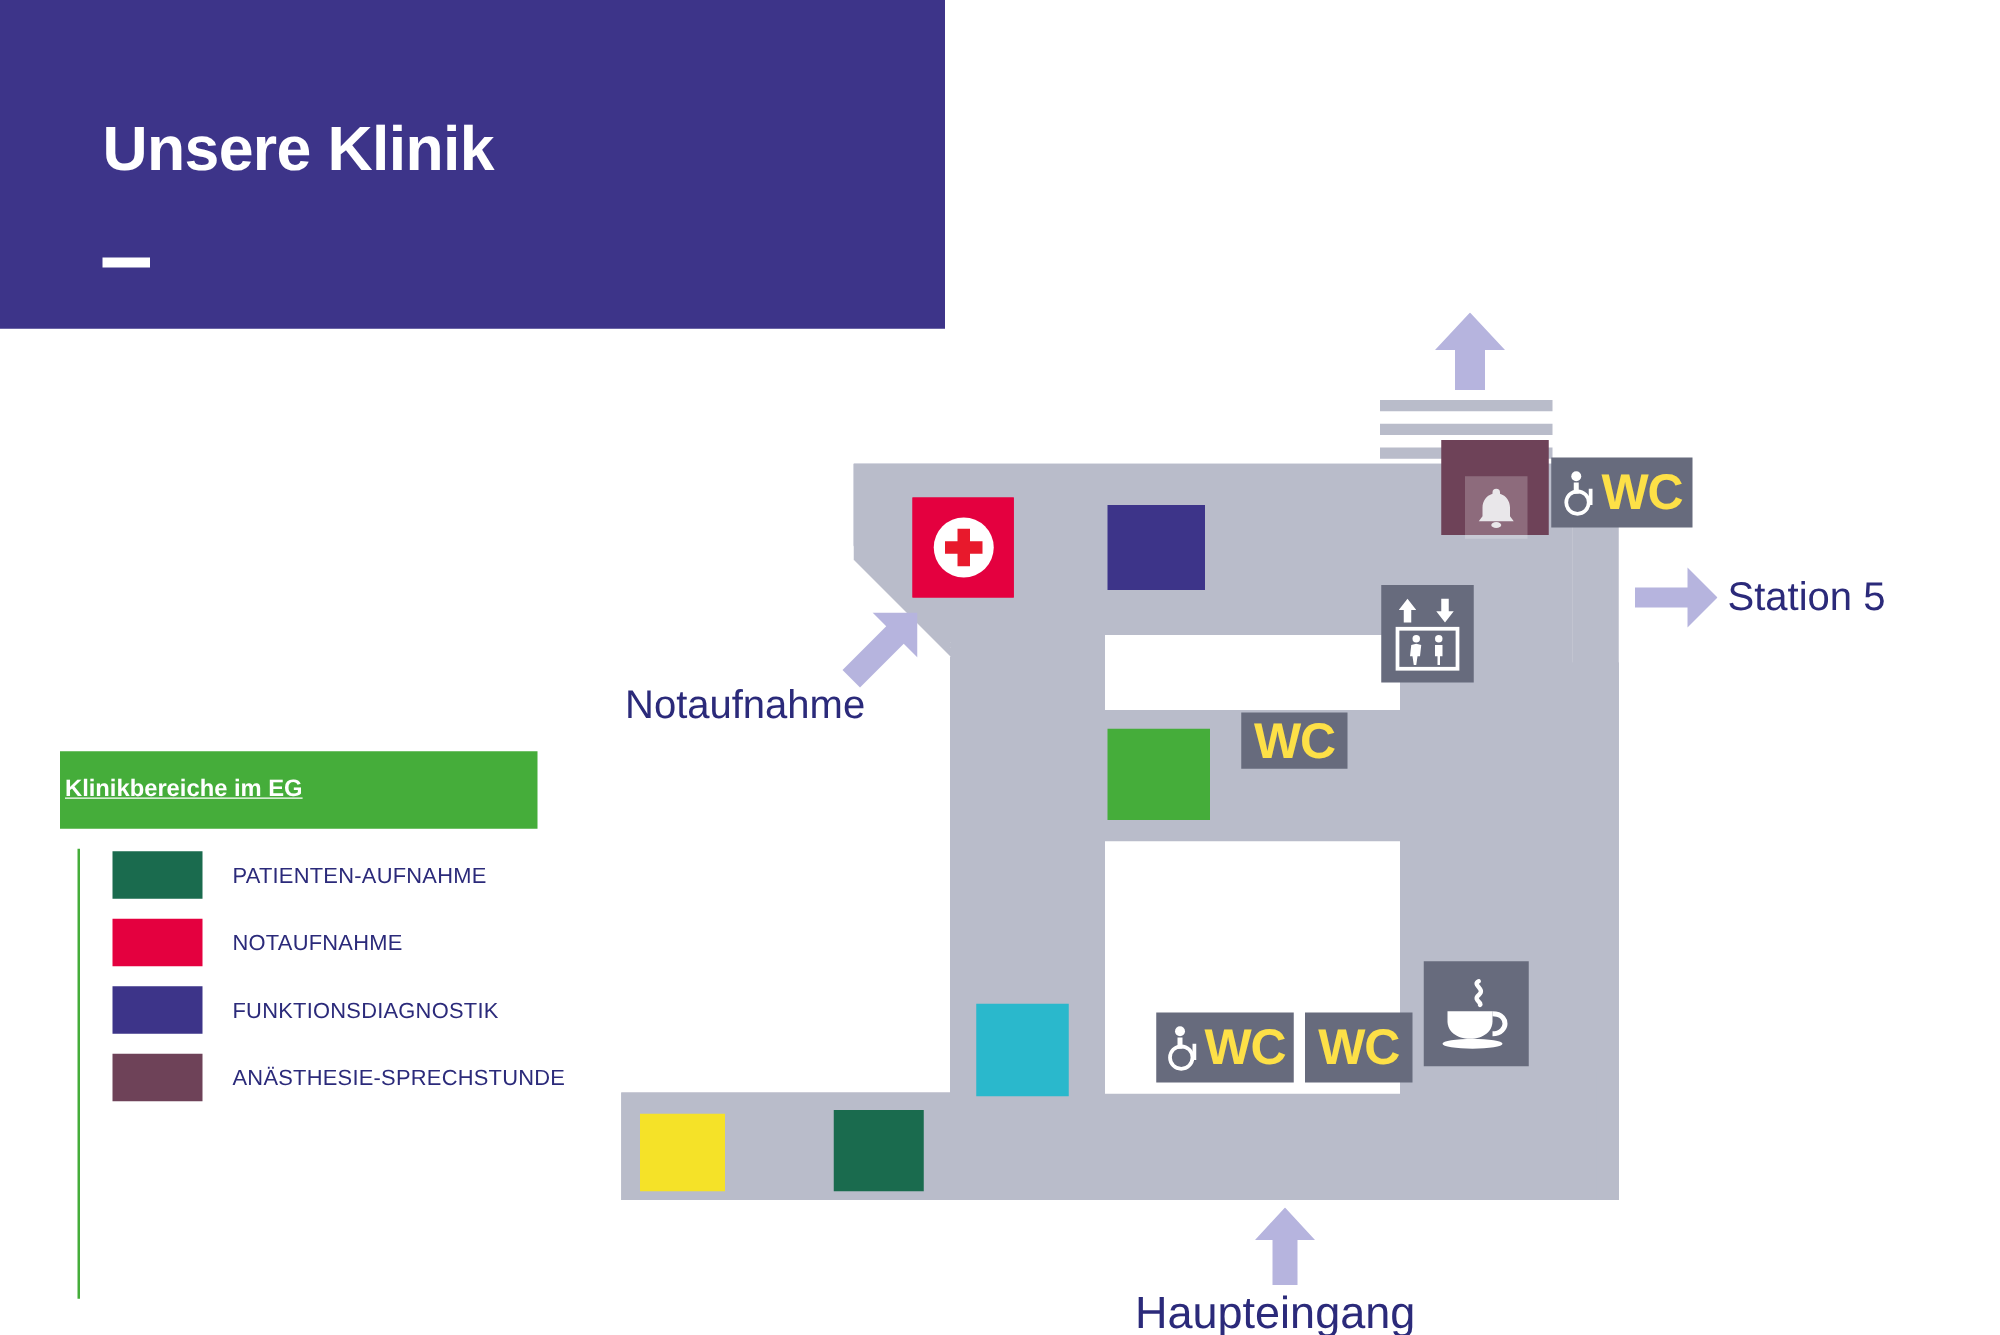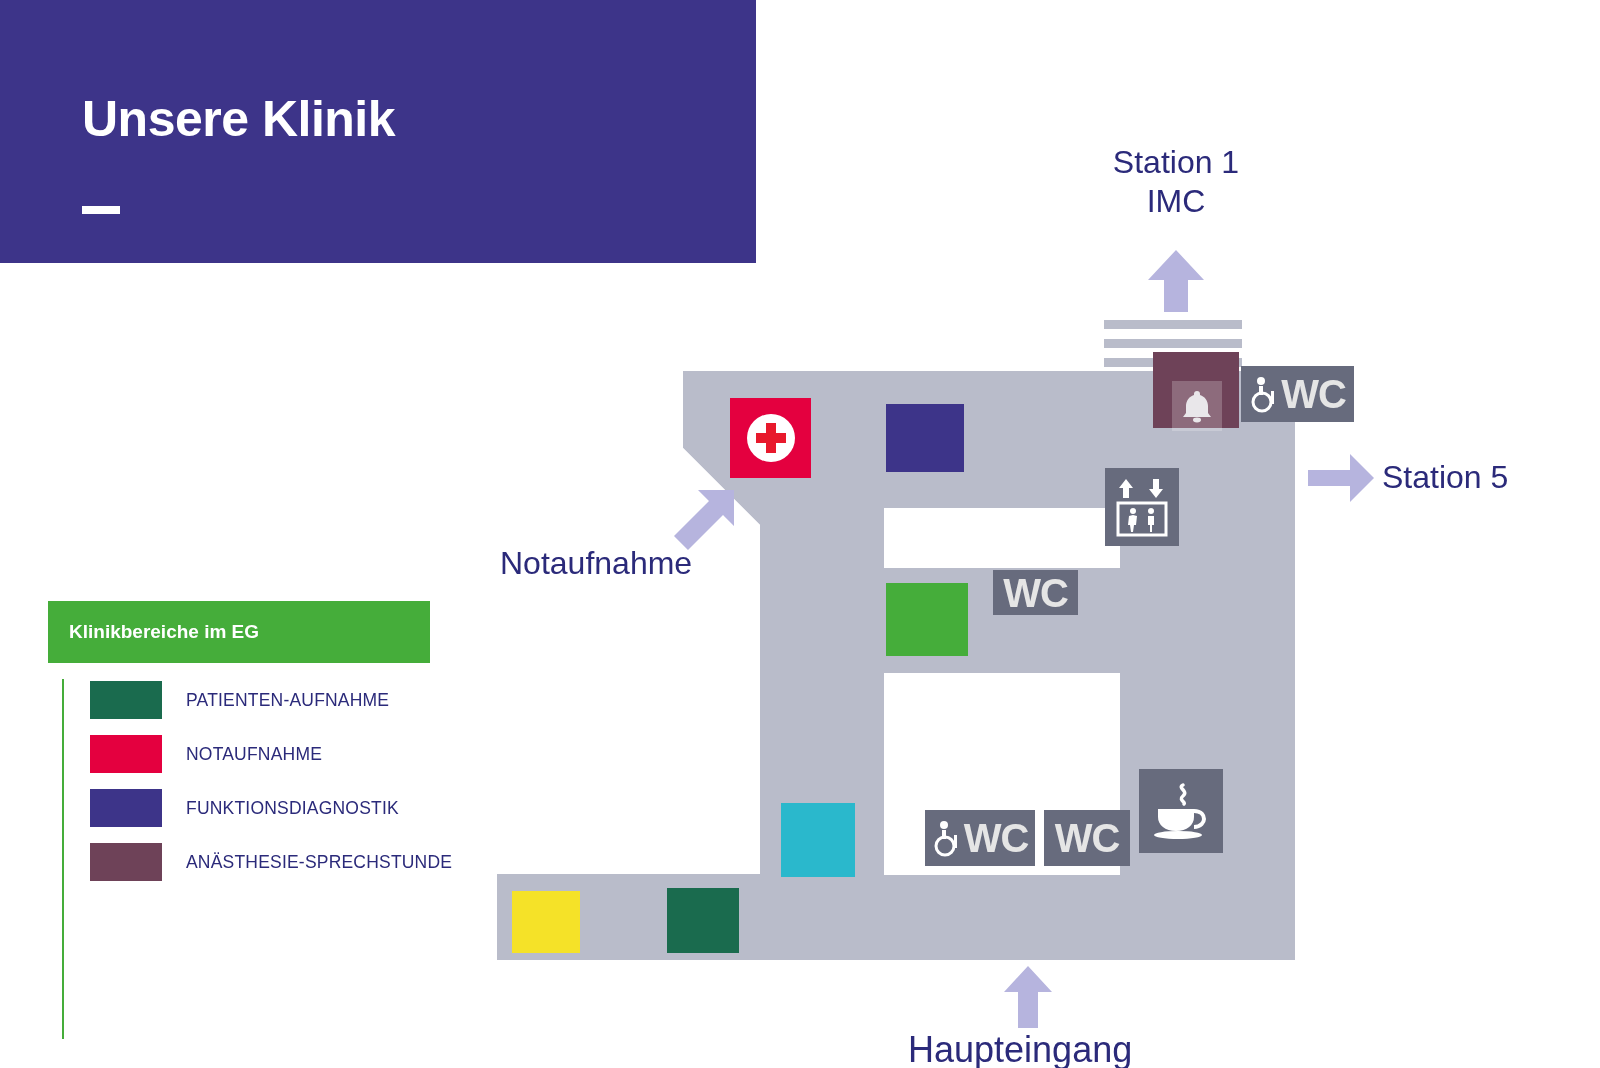--- a/index.html
+++ b/index.html
@@ -31,22 +31,22 @@
   .logo-mark { width: 36px; height: 46px; display:block; }
   .logo-word {
     font-size: 46px; font-weight: bold; color: #3faa49;
     letter-spacing: -1px; margin-left: 7px; line-height: 1;
   }
 
   
   .legend { position: absolute; left: 48px; top: 601px; width: 430px; }
   .legend-header {
     width: 382px; height: 62px; background: #45ad3a;
-    display: flex; align-items: center; padding-left: 21px;
-    color: #ffffff; font-size: 19px; font-weight: bold;
+    display: flex; align-items: center; padding-left: 4px;
+    color: #ffffff; font-size: 19px; font-weight: bold; text-decoration: underline;
   }
   .legend-body { position: relative; padding-top: 10px; }
   .legend-rule {
     position: absolute; left: 14px; top: 16px; width: 2px; height: 360px;
     background: #45ad3a;
   }
   .legend-item { display: flex; align-items: center; height: 54px; padding-left: 42px; }
   .swatch { width: 72px; height: 38px; flex: 0 0 auto; }
   .legend-label {
     margin-left: 24px; font-size: 17.5px; color: #2b2a7a;
@@ -55,21 +55,21 @@
 
   
   .map { position: absolute; left: 0; top: 0; width: 1600px; height: 1068px; }
   .bldg { position: absolute; background: #b9bcca; }
   .court { position: absolute; background: #ffffff; }
   .room { position: absolute; }
   .stair { position: absolute; background: #b9bcca; }
 
   
   .sign {
-    position: absolute; background: #676b7d; color: #e5e5e5;
+    position: absolute; background: #676b7d; color: #fde047;
     display: flex; align-items: center; justify-content: center;
   }
   .sign-wc-text { font-size: 40px; font-weight: bold; letter-spacing: -1px; line-height: 1; }
   .sign svg { display: block; }
 
   
   .maplabel {
     position: absolute; color: #2b2a7a; font-size: 32px; line-height: 1.22;
     white-space: nowrap;
   }
@@ -230,24 +230,20 @@
     </svg>
 
     <svg class="arrow" style="left:672px; top:490px;" width="62" height="62" viewBox="0 0 62 62">
       <path d="M62 0 L62 36 L51 25 L16 60 L2 46 L37 11 L26 0 Z" fill="#b6b4de"></path>
     </svg>
 
     <svg class="arrow" style="left:1000px; top:966px;" width="56" height="62" viewBox="0 0 56 62">
       <path d="M28 0 L52 26 L38 26 L38 62 L18 62 L18 26 L4 26 Z" fill="#b6b4de"></path>
     </svg>
 
-    <div class="maplabel center" style="left:1101px; top:143px; width:150px;">
-      <div>Station 1</div>
-      <div>IMC</div>
-    </div>
 
     <div class="maplabel" style="left:1382px; top:458px;">Station 5</div>
 
     <div class="maplabel" style="left:500px; top:544px;">Notaufnahme</div>
 
     <div class="maplabel" style="left:908px; top:1028px; font-size:36px;">Haupteingang</div>
 
   </div>
 </div>
 

